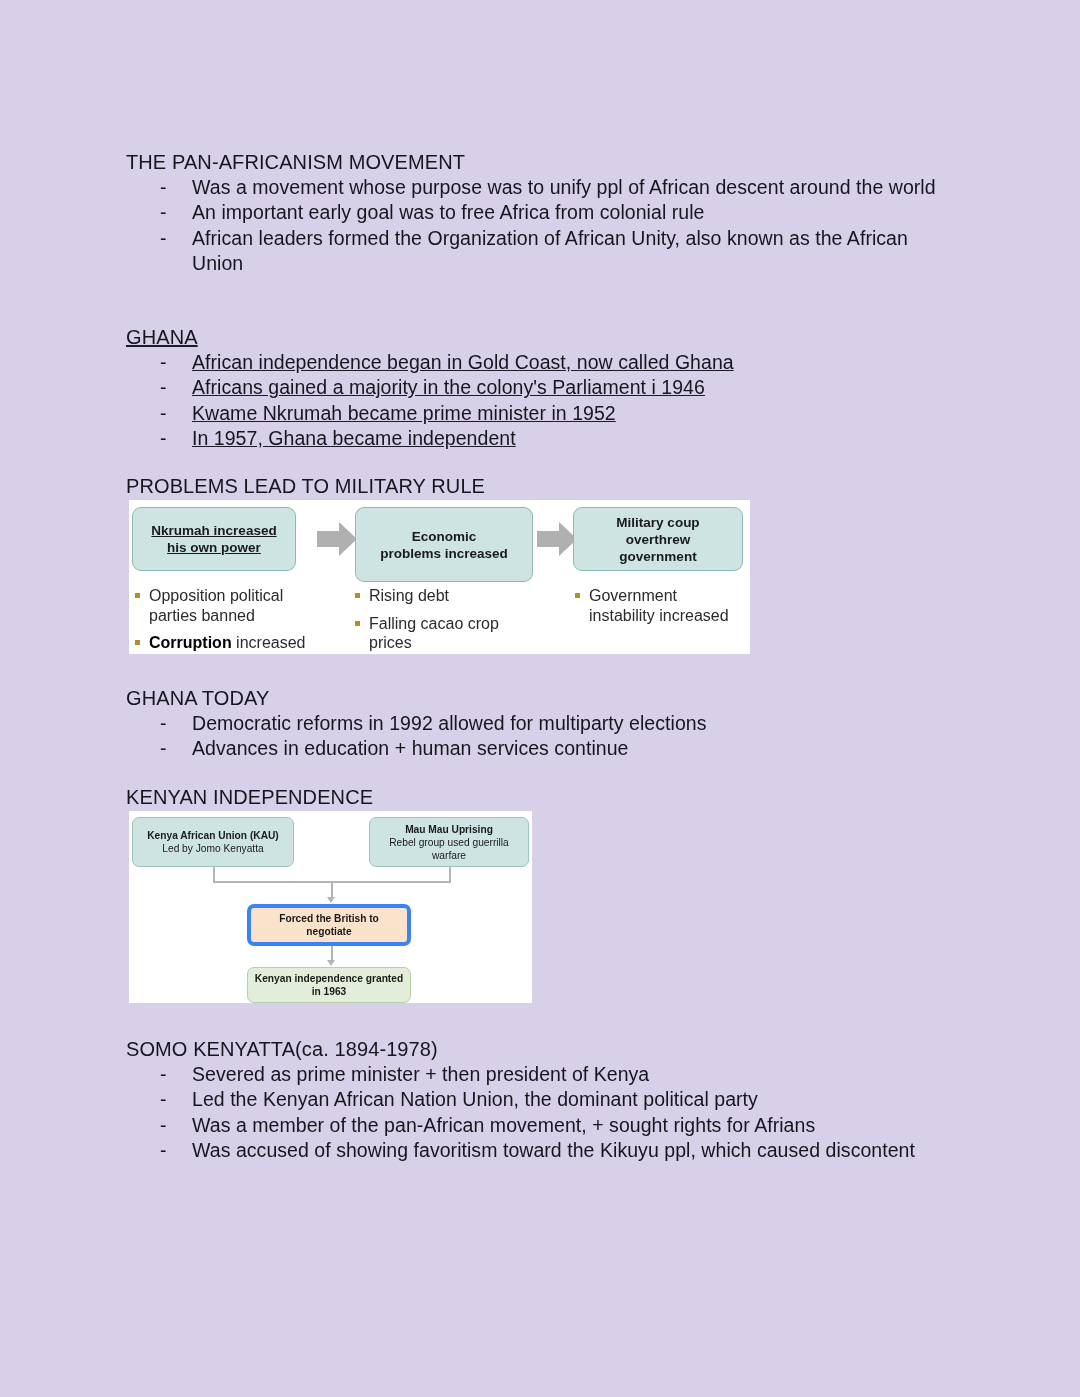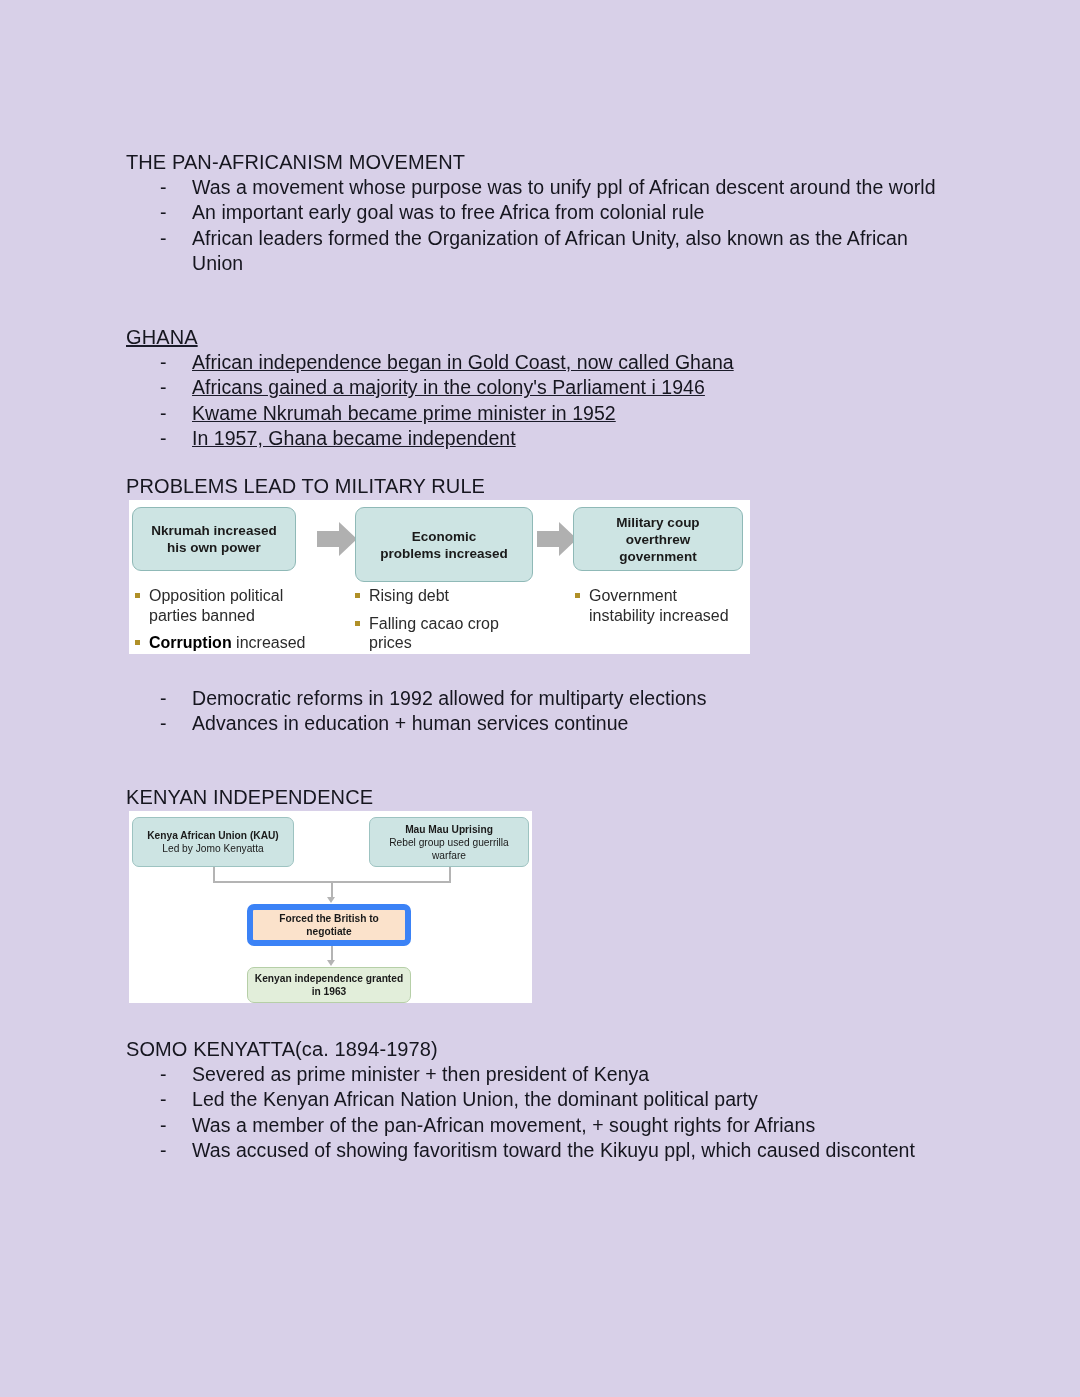--- a/index.html
+++ b/index.html
@@ -132,21 +132,21 @@
     align-items: center;
     justify-content: center;
     text-align: center;
     font-size: 10.2px;
     line-height: 13px;
     color: #1a1a1a;
     padding: 2px 5px;
   }
   .flow-box b { font-weight: bold; display: block; }
   .flow-teal   { background: #cde4e3; border: 1px solid #9dc3c1; }
-  .flow-orange { background: #fbe2cb; border: 6px solid #3b82f6; }
+  .flow-orange { background: #fbe2cb; border: 4px solid #3b82f6; }
   .flow-green  { background: #e2eeda; border: 1px solid #b6cfa7; }
   .conn {
     position: absolute;
     background: #b4b4b4;
   }
   .conn-arrow {
     position: absolute;
     width: 0; height: 0;
     border-left: 4.5px solid transparent;
     border-right: 4.5px solid transparent;
@@ -197,21 +197,21 @@
       </li>
     </ul>
   </div>
 
   <div class="note-block" style="top:474px;">
     <h2 class="note-heading">PROBLEMS LEAD TO MILITARY RULE</h2>
   </div>
 
   <div class="figure-panel" id="ghana-figure">
 
-    <div class="proc-box" style="left:3px; top:7px; width:164px; height:64px;">
+    <div class="proc-box" style="left:3px; top:7px; width:164px; height:64px;text-decoration:underline;">
       <span>
         <span>Nkrumah increased</span><br>
         <span>his own power</span>
       </span>
     </div>
 
     <svg class="proc-arrow" style="left:188px; top:20px;" viewBox="0 0 40 38">
       <polygon points="0,11 22,11 22,2 40,19 22,36 22,27 0,27" fill="#b0b0b0"></polygon>
     </svg>
 
@@ -258,20 +258,21 @@
 
     <div class="proc-col" style="left:446px; top:86px; width:172px;">
       <div class="proc-bullet-row">
         <span class="sq"></span>
         <span>Government instability increased</span>
       </div>
     </div>
   </div>
 
   <div class="note-block" style="top:686px;">
+    <h2 class="note-heading">GHANA TODAY</h2>
     <ul class="note-list">
       <li class="note-item">
         <span class="dash">-</span>
         <span>Democratic reforms in 1992 allowed for multiparty elections</span>
       </li>
       <li class="note-item">
         <span class="dash">-</span>
         <span>Advances in education + human services continue</span>
       </li>
     </ul>

